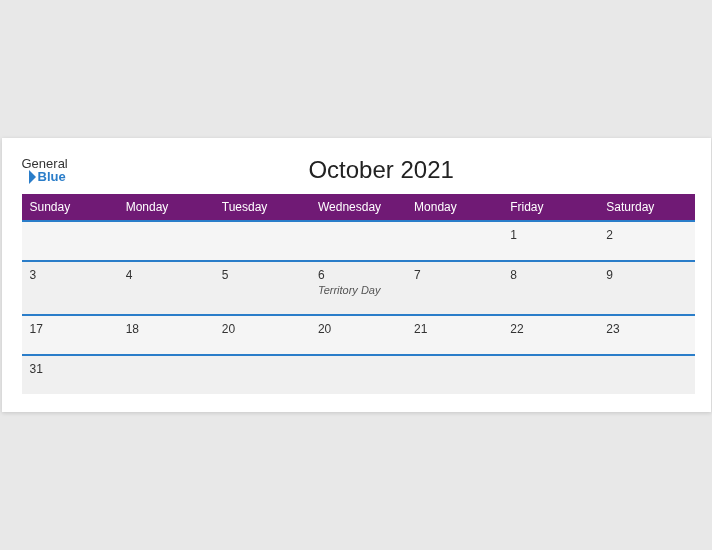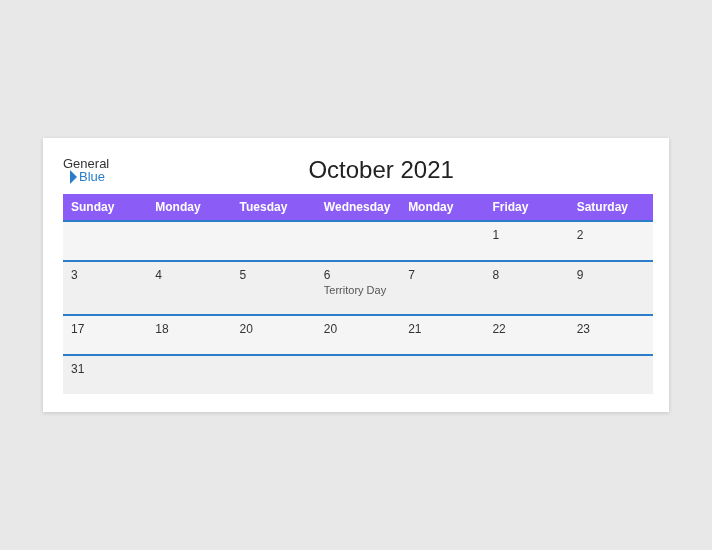--- a/index.html
+++ b/index.html
@@ -6,21 +6,21 @@
     body {
       background: #e8e8e8;
       display: flex;
       justify-content: center;
       align-items: center;
       min-height: 100vh;
       font-family: Arial, sans-serif;
     }
     .calendar-wrapper {
       background: #fff;
-      width: 626px;
+      width: 709px;
       padding: 18px 16px 18px 20px;
       box-shadow: 0 1px 4px rgba(0,0,0,0.15);
     }
     .header {
       display: flex;
       align-items: center;
       justify-content: space-between;
       margin-bottom: 10px;
     }
     .logo {
@@ -30,21 +30,21 @@
       line-height: 1;
     }
     .logo-general {
       font-size: 13px;
       color: #333;
       font-weight: normal;
     }
     .logo-blue {
       font-size: 13px;
       color: #2a7dc9;
-      font-weight: normal;
+      font-weight: bold;
     }
     .logo-icon {
       width: 14px;
       height: 14px;
       display: inline-block;
     }
     .logo-row {
       display: flex;
       align-items: center;
       gap: 2px;
@@ -60,24 +60,24 @@
       font-size: 13px;
       color: #333;
       text-align: right;
       min-width: 110px;
     }
     .calendar-table {
       width: 100%;
       border-collapse: collapse;
     }
     .calendar-table thead tr th {
-      background: #8b5cf6;
+      background: #701a75;
       color: #fff;
       font-size: 12px;
-      font-weight: bold;
+      font-weight: normal;
       padding: 6px 8px;
       text-align: left;
       border: none;
     }
     .calendar-table tbody tr {
       border-top: 2px solid #2a7dc9;
     }
     .calendar-table tbody tr td {
       padding: 6px 8px 18px 8px;
       vertical-align: top;
@@ -90,20 +90,21 @@
       background: #f0f0f0;
     }
     .day-number {
       font-size: 12px;
       color: #333;
     }
     .event-label {
       font-size: 11px;
       color: #555;
       margin-top: 2px;
+      font-style: italic;
     }
   </style>
 </head>
 <body>
 
 <div class="calendar-wrapper">
   <div class="header">
     <div class="logo">
       <span class="logo-general">General</span>
       <div class="logo-row">

